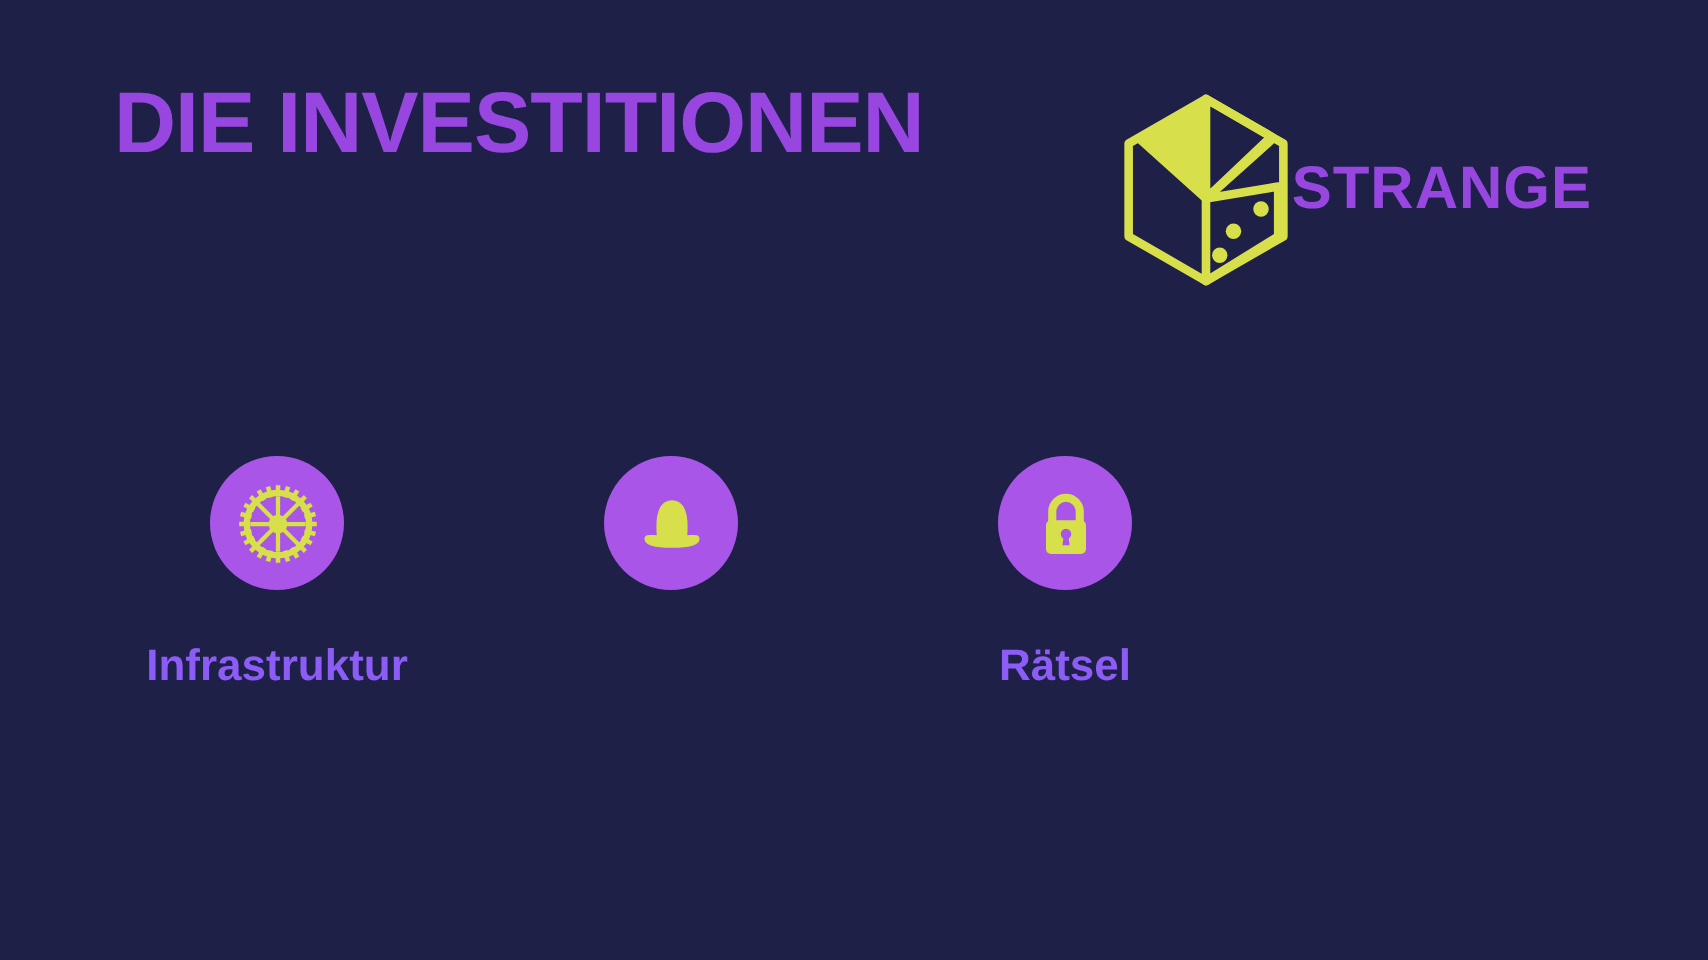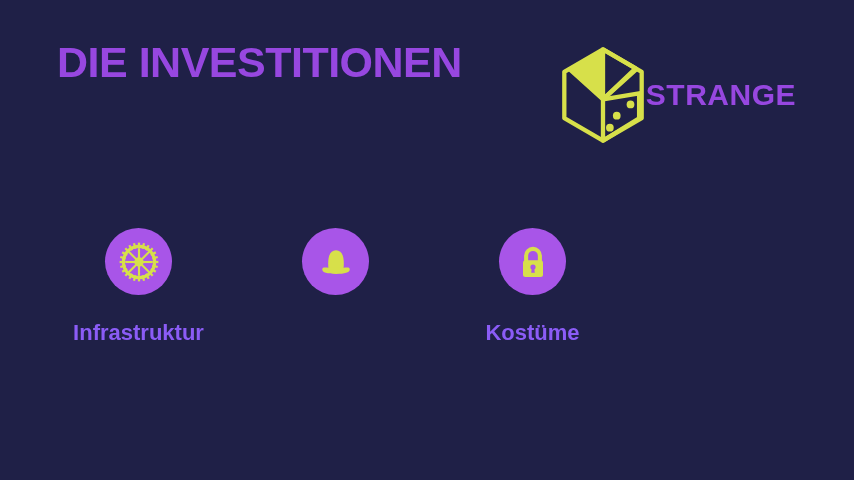--- a/index.html
+++ b/index.html
@@ -187,18 +187,18 @@
 
     <div class="item">
       <div class="item-badge">
         <svg viewBox="0 0 64 64">
           <path d="M21 30 V22 a11 11 0 0 1 22 0 V30" fill="none" stroke="#d7e04a" stroke-width="6.5" stroke-linecap="square"></path>
           <rect x="16" y="29" width="32" height="27" rx="4" fill="#d7e04a"></rect>
           <circle cx="32" cy="40" r="4.2" fill="#a855e8"></circle>
           <path d="M30.2 41 h3.6 l1.1 8 h-5.8 Z" fill="#a855e8"></path>
         </svg>
       </div>
-      <div class="item-label">Kostüme</div>
+      <div class="item-label">Rätsel</div>
     </div>
 
 
   </div>
 </div>
 
 </body></html>

